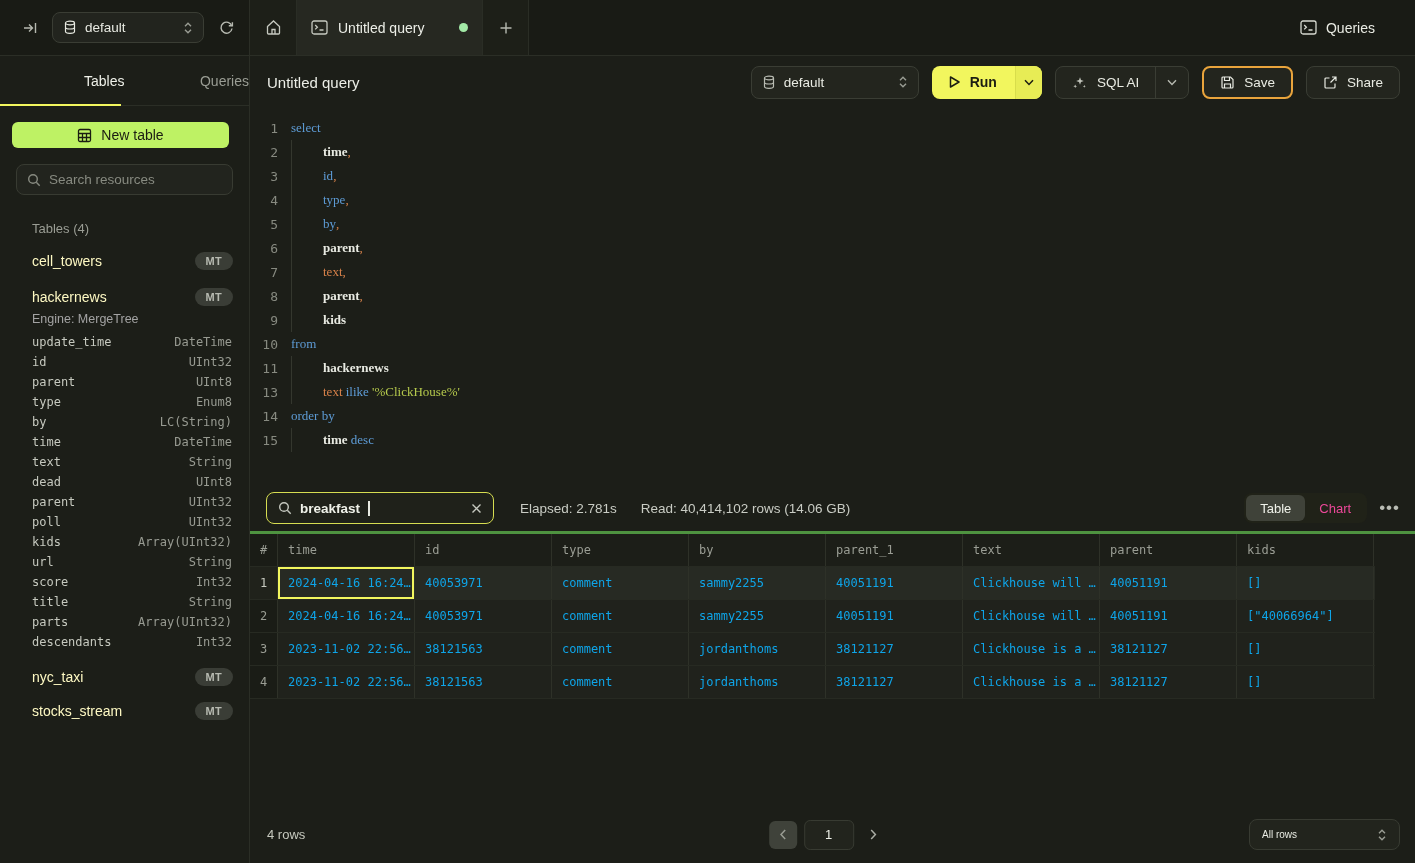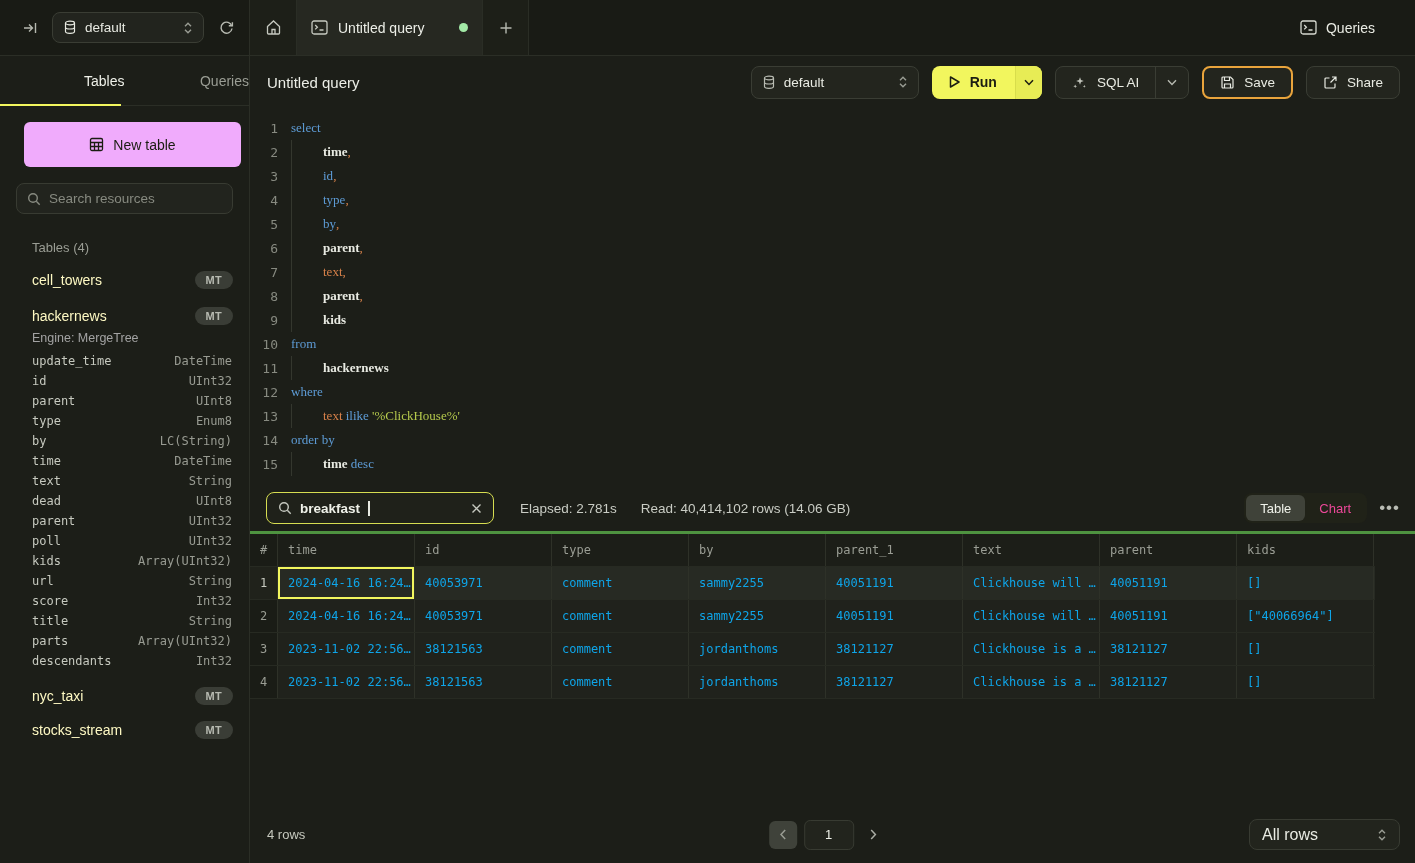--- a/index.html
+++ b/index.html
@@ -60,22 +60,22 @@
   .side-tabs { height:50px; display:flex; border-bottom:1px solid #2b2e26; }
   .side-tab {
     flex:1; display:flex; align-items:center; justify-content:flex-end;
     font-size:14px; color:#9a9d94; cursor:pointer; position:relative;
   }
   .side-tab.active { color:#eff1e9; }
   .side-tab.active::after {
     content:""; position:absolute; left:0; right:4px; bottom:-1px; height:2.5px; background:#f2f65e;
   }
   .new-table-btn {
-    margin:16px 24px 0; height:45px; width:217px;
-    background:#f0abfc; border:none; border-radius:6px;
+    margin:16px 12px 0; height:26px; width:217px;
+    background:#bef264; border:none; border-radius:6px;
     display:flex; align-items:center; justify-content:center; gap:9px;
     color:#1b1d12; font-size:14px; font-weight:500; cursor:pointer;
     font-family:"Liberation Sans", sans-serif;
   }
   .side-search {
     margin:16px 16px 0; height:31px; width:217px;
     background:#22241e; border:1px solid #383b32; border-radius:8px;
     display:flex; align-items:center; gap:8px; padding:0 10px; color:#878a80;
   }
   .side-search input {
@@ -211,21 +211,21 @@
   }
   .pg-page {
     width:50px; height:30px; background:#22241d; border:1px solid #383b32; border-radius:6px;
     display:flex; align-items:center; justify-content:center; font-size:13px; color:#eff1e9; cursor:text;
   }
   .pg-next { background:none; border:none; color:#a9aca4; display:flex; align-items:center; justify-content:center; width:24px; height:28px; cursor:pointer; }
   .rows-select {
     margin-left:auto; width:151px; height:31px; background:#22241d;
     border:1px solid #383b32; border-radius:8px;
     display:flex; align-items:center; padding:0 12px; gap:8px;
-    font-size:16px; color:#e9ebe3; cursor:pointer;
+    font-size:10px; color:#e9ebe3; cursor:pointer;
   }
   .rows-select .grow { flex:1; }
 </style>
 </head>
 <body>
 
 <div class="topbar">
   <div class="topbar-left">
     <span class="icon-btn">
       <svg width="16" height="16" viewBox="0 0 16 16" fill="none" stroke="currentColor" stroke-width="1.4">
@@ -555,24 +555,20 @@
   <div class="ed-line">
     <span class="ln">10</span>
     <span class="code"><span class="t-kw">from</span></span>
   </div>
 
   <div class="ed-line">
     <span class="ln">11</span>
     <span class="code ind"><span class="guide"></span><span class="t-id">hackernews</span></span>
   </div>
 
-  <div class="ed-line">
-    <span class="ln">12</span>
-    <span class="code"><span class="t-kw">where</span></span>
-  </div>
 
   <div class="ed-line">
     <span class="ln">13</span>
     <span class="code ind"><span class="guide"></span><span class="t-or">text</span><span class="t-pl"> </span><span class="t-kw">ilike</span><span class="t-pl"> </span><span class="t-str">'%ClickHouse%'</span></span>
   </div>
 
   <div class="ed-line">
     <span class="ln">14</span>
     <span class="code"><span class="t-kw">order by</span></span>
   </div>

